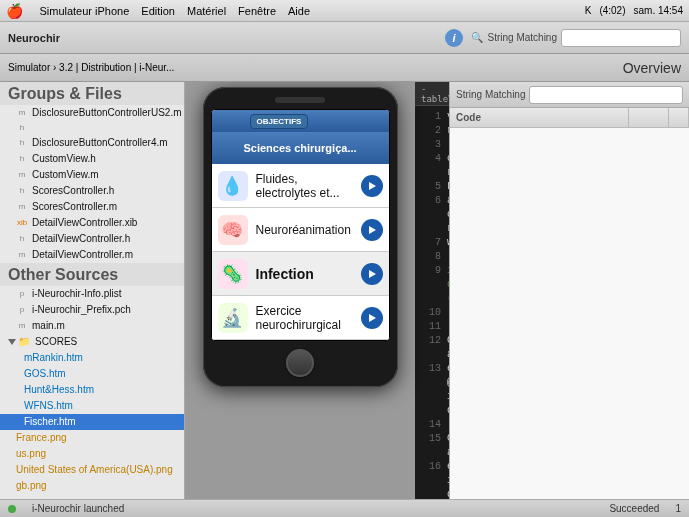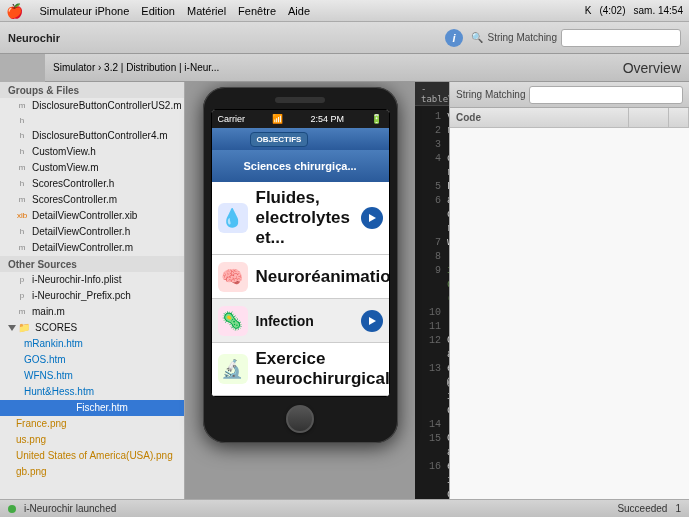--- a/index.html
+++ b/index.html
@@ -62,21 +62,20 @@
     
     .toolbar2 {
       height: 28px;
       background: linear-gradient(to bottom, #d4d4d4, #c0c0c0);
       border-bottom: 1px solid #999;
       display: flex;
       align-items: center;
       padding: 0 8px;
       gap: 6px;
       font-size: 10px;
-      margin-left: 45px;
     }
 
     
     .content-area {
       display: flex;
       flex: 1;
       overflow: hidden;
     }
 
     
@@ -84,21 +83,21 @@
       width: 185px;
       background: #e8e8e8;
       border-right: 1px solid #aaa;
       overflow-y: auto;
       font-size: 10px;
     }
     .sidebar-section-header {
       font-weight: bold;
       color: #555;
       padding: 3px 8px 2px 8px;
-      font-size: 10px;
+      font-size: 16px;
       background: #ddd;
     }
     .sidebar-item {
       display: flex;
       align-items: center;
       padding: 1px 4px 1px 16px;
       cursor: pointer;
       color: #111;
       font-size: 10px;
       line-height: 14px;
@@ -129,21 +128,20 @@
     }
     .folder-item {
       padding-left: 8px;
     }
     .sub-item {
       padding-left: 24px;
     }
     .selected-file {
       background: #3478d4;
       color: white !important;
-      justify-content: center;
     }
 
     
     .simulator-area {
       width: 230px;
       background: #9a9a9a;
       display: flex;
       align-items: flex-start;
       justify-content: center;
       padding-top: 5px;
@@ -217,22 +215,22 @@
       border-radius: 6px;
       margin-right: 8px;
       flex-shrink: 0;
       display: flex;
       align-items: center;
       justify-content: center;
       font-size: 16px;
     }
     .phone-item-text {
       flex: 1;
-      font-size: 17px;
-      font-weight: 700;
+      font-size: 12px;
+      font-weight: 400;
       color: #111;
     }
     .phone-chevron-circle {
       width: 22px;
       height: 22px;
       border-radius: 50%;
       background: #1a5aaa;
       display: flex;
       align-items: center;
       justify-content: center;
@@ -329,21 +327,21 @@
     }
     .status-bar {
       height: 18px;
       background: linear-gradient(to bottom, #d4d4d4, #c0c0c0);
       border-top: 1px solid #aaa;
       display: flex;
       align-items: center;
       padding: 0 8px;
       font-size: 10px;
       color: #333;
-      gap: 8px;
+      gap: 16px;
     }
     .status-dot {
       width: 8px;
       height: 8px;
       border-radius: 50%;
       background: #4a4;
     }
     .info-btn {
       width: 18px;
       height: 18px;
@@ -509,24 +507,24 @@
         <span class="file-icon" style="font-size:10px;">📁</span>
         <span>SCORES</span>
       </div>
       <div class="sidebar-item sub-item">
         <span style="color:#0070c0;">mRankin.htm</span>
       </div>
       <div class="sidebar-item sub-item">
         <span style="color:#0070c0;">GOS.htm</span>
       </div>
       <div class="sidebar-item sub-item">
+        <span style="color:#0070c0;">Hunt&amp;Hess.htm</span>
+      </div>
+      <div class="sidebar-item sub-item">
         <span style="color:#0070c0;">WFNS.htm</span>
-      </div>
-      <div class="sidebar-item sub-item">
-        <span style="color:#0070c0;">Hunt&amp;Hess.htm</span>
       </div>
       <div class="sidebar-item sub-item selected-file">
         <span>Fischer.htm</span>
       </div>
       <div class="sidebar-item">
         <span style="color:#c08000;">France.png</span>
       </div>
       <div class="sidebar-item">
         <span style="color:#c08000;">us.png</span>
       </div>
@@ -542,26 +540,20 @@
 
     </div>
 
     <div class="simulator-area">
       <div class="iphone">
         <div class="iphone-top">
           <div class="iphone-speaker"></div>
         </div>
         <div class="iphone-screen">
 
-          <div class="phone-status-bar">
-            <span>Carrier</span>
-            <span>📶</span>
-            <span>2:54 PM</span>
-            <span>🔋</span>
-          </div>
 
           <div class="phone-tab-bar">
             <button class="phone-tab-btn">OBJECTIFS</button>
           </div>
 
           <div class="phone-nav-bar">
             <div class="phone-nav-title" style="font-size:11px;">Sciences chirurgiça...</div>
           </div>
 
           <div class="phone-list">

